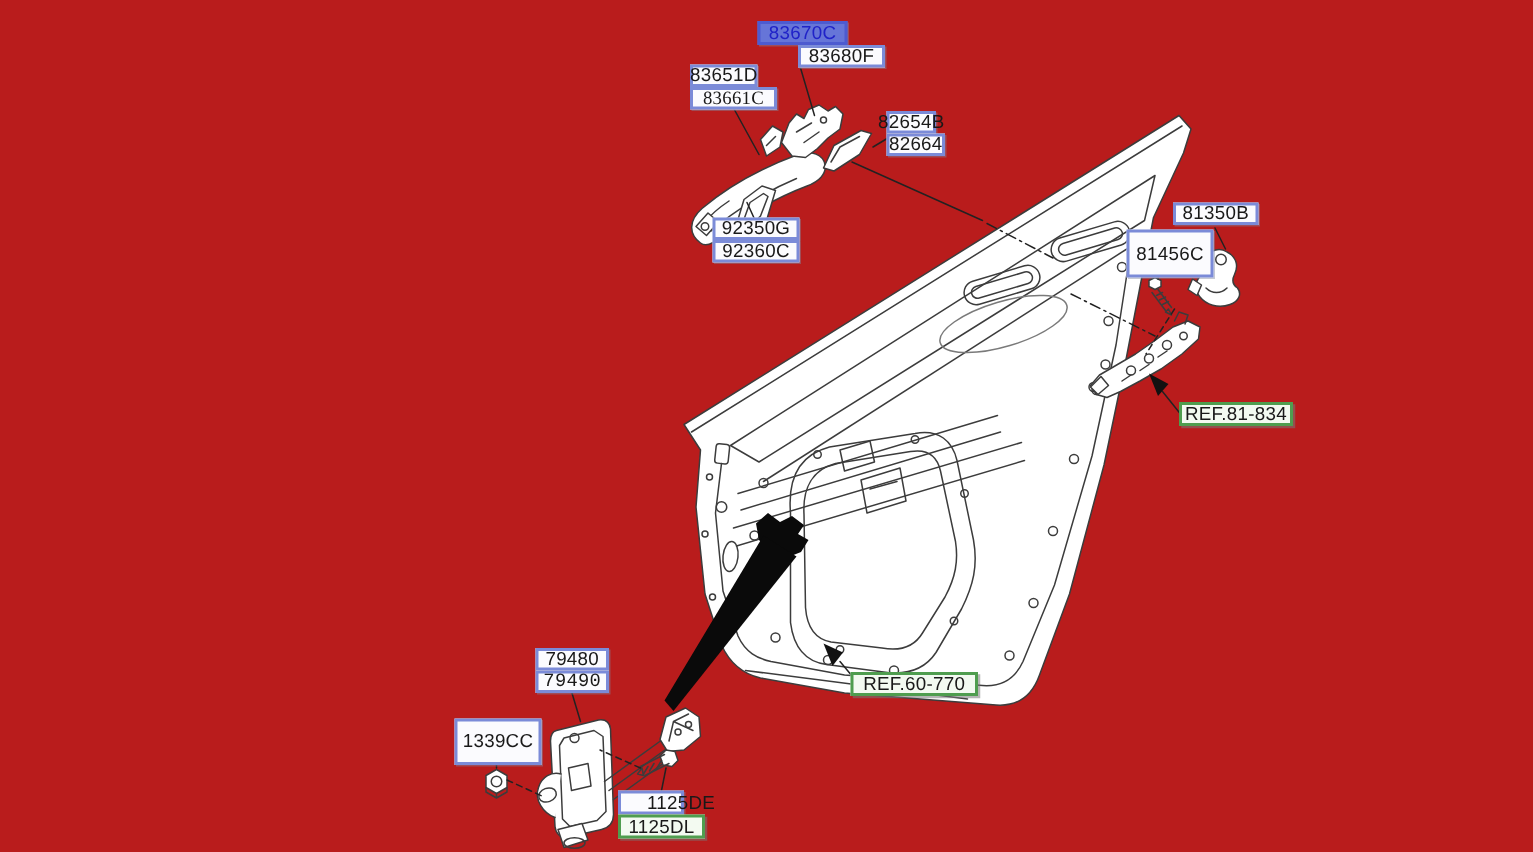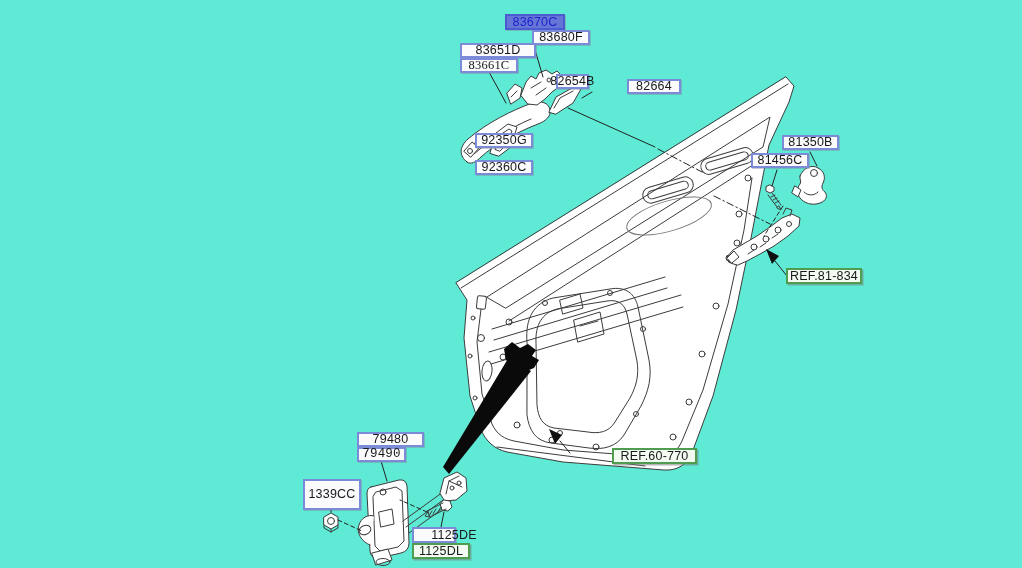--- a/index.html
+++ b/index.html
@@ -1,17 +1,17 @@
 <!DOCTYPE html>
 <html><head>
 <meta charset="utf-8">
 <style>
   html,body{margin:0;padding:0;background:#ffffff;}
   .stage{
-    position:relative;width:1022px;height:568px;background:#5eead4;overflow:hidden;
+    position:relative;width:1022px;height:568px;background:#b91c1c;overflow:hidden;
     font-family:"Liberation Sans", sans-serif;
   }
   .stage svg{position:absolute;left:0;top:0;}
   .plabel{
     position:absolute;box-sizing:border-box;display:flex;align-items:center;justify-content:center;
     font-size:12.5px;line-height:1;color:#191919;letter-spacing:0.2px;
     border:2px solid #7b8bd8;background:#fbfbfe;cursor:pointer;
     box-shadow:1px 1px 0 rgba(130,138,160,0.45);
     white-space:nowrap;
   }
@@ -194,29 +194,29 @@
       <polygon points="766,249 779,256 772,264" fill="#111111" stroke="none"></polygon>
 
       <path d="M 570,453 L 560,441"></path>
       <polygon points="549,429 562,435 555,444" fill="#111111" stroke="none"></polygon>
     </g>
   </g>
 </svg>
 
 <div class="plabel sel" style="left:505px;top:14px;width:60px;height:16px;">83670C</div>
 <div class="plabel" style="left:532px;top:30px;width:58px;height:15px;">83680F</div>
-<div class="plabel" style="left:460px;top:43px;width:76px;height:15px;">83651D</div>
+<div class="plabel" style="left:460px;top:43px;width:45px;height:15px;">83651D</div>
 <div class="plabel" style="left:460px;top:58px;width:58px;height:15px;font-family:Liberation Serif, serif;">83661C</div>
-<div class="plabel" style="left:556px;top:74px;width:33px;height:15px;">82654B</div>
-<div class="plabel" style="left:591px;top:79px;width:54px;height:15px;margin-left:36px;">82664</div>
-<div class="plabel" style="left:475px;top:133px;width:58px;height:15px;">92350G</div>
+<div class="plabel" style="left:591px;top:74px;width:33px;height:15px;">82654B</div>
+<div class="plabel" style="left:591px;top:89px;width:39px;height:15px;">82664</div>
+<div class="plabel" style="left:475px;top:145px;width:58px;height:15px;">92350G</div>
 <div class="plabel" style="left:475px;top:160px;width:58px;height:15px;">92360C</div>
 <div class="plabel" style="left:782px;top:135px;width:57px;height:15px;">81350B</div>
-<div class="plabel" style="left:751px;top:153px;width:58px;height:15px;">81456C</div>
+<div class="plabel" style="left:751px;top:153px;width:58px;height:32px;">81456C</div>
 <div class="plabel green" style="left:786px;top:268px;width:76px;height:16px;">REF.81-834</div>
-<div class="plabel green" style="left:567px;top:448px;width:85px;height:16px;margin-left:45px;">REF.60-770</div>
-<div class="plabel" style="left:357px;top:432px;width:67px;height:15px;">79480</div>
+<div class="plabel green" style="left:567px;top:448px;width:85px;height:16px;">REF.60-770</div>
+<div class="plabel" style="left:357px;top:432px;width:49px;height:15px;">79480</div>
 <div class="plabel" style="left:357px;top:447px;width:49px;height:15px;font-family:Liberation Mono, monospace;">79490</div>
 <div class="plabel" style="left:303px;top:479px;width:58px;height:31px;">1339CC</div>
 <div class="plabel" style="left:412px;top:527px;width:36px;height:16px;padding-left:40px;">1125DE</div>
 <div class="plabel green" style="left:412px;top:543px;width:58px;height:16px;">1125DL</div>
 
 </div>
 
 </body></html>

